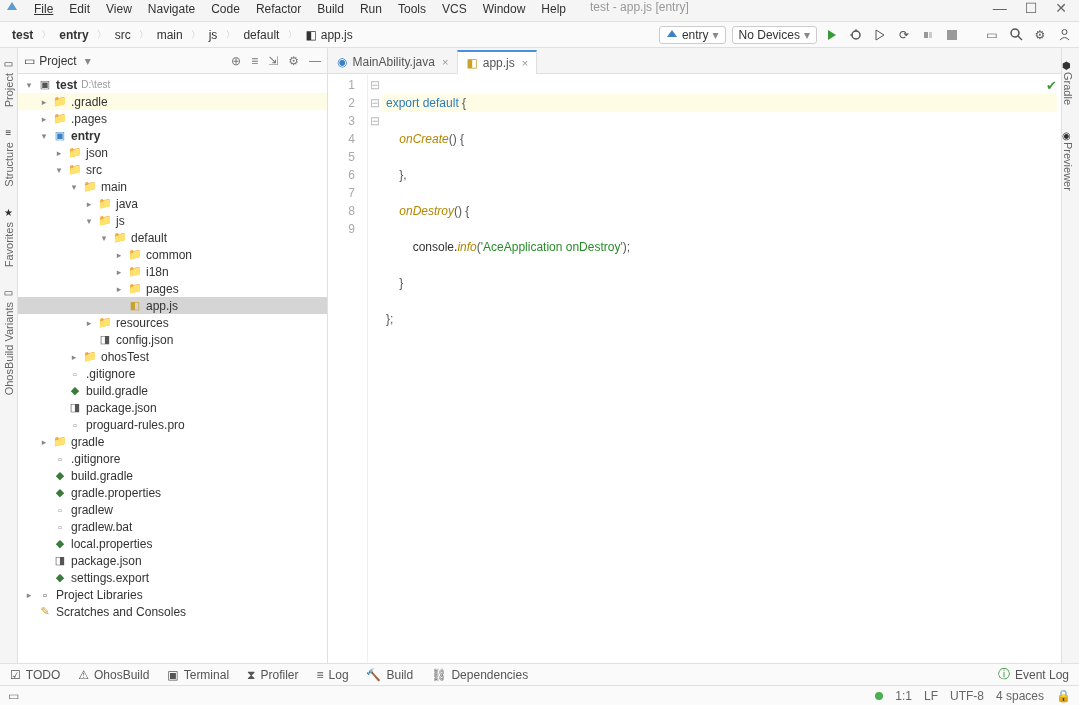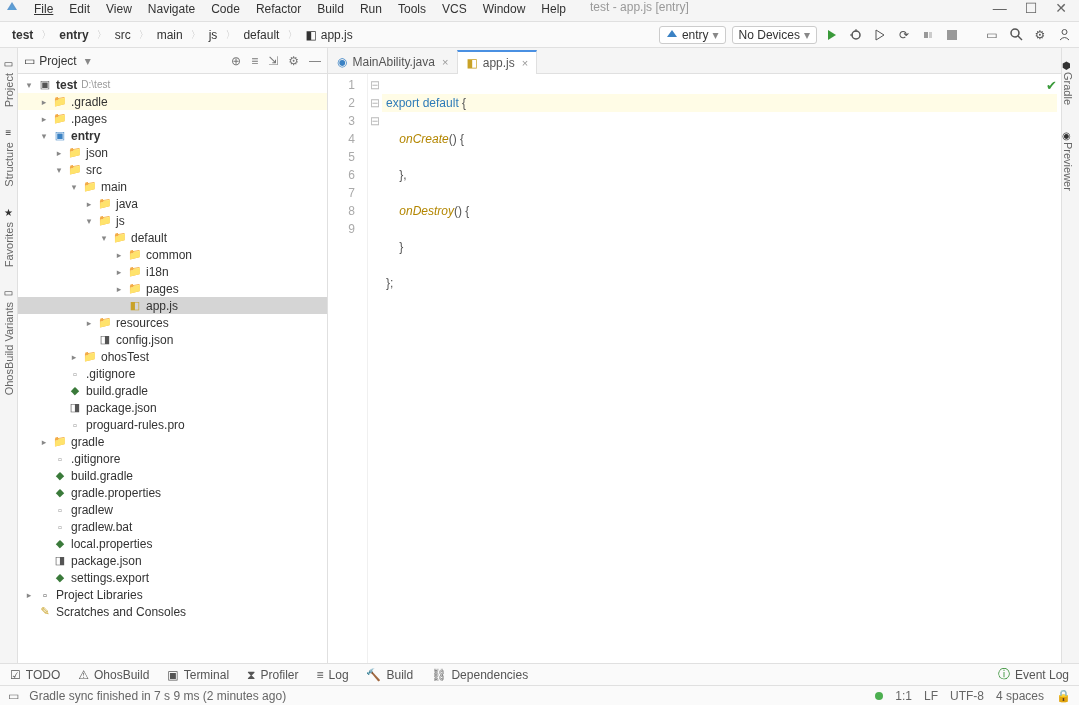--- a/index.html
+++ b/index.html
@@ -406,20 +406,21 @@
           <div></div>
           <div></div>
           <div>⊟</div>
           <div></div>
       </div>
       <div class="code">
 <div class="line hl"><span class="kw">export default</span><span class="punc"> {</span></div>
 <div class="line">    <span class="fn">onCreate</span><span class="punc">() {</span></div>
 <div class="line">    <span class="punc">},</span></div>
 <div class="line">    <span class="fn">onDestroy</span><span class="punc">() {</span></div>
+<div class="line">        <span class="id">console.</span><span class="fn">info</span><span class="punc">(</span><span class="str">'AceApplication onDestroy'</span><span class="punc">);</span></div>
 <div class="line">    <span class="punc">}</span></div>
 <div class="line"><span class="punc">};</span></div>
       </div>
       <span class="checkmark">✔</span>
     </div>
   </div>
 
   <div class="rightrail">
     <div class="riconwrap"><span style="font-size:10px">⬢</span><span class="rlabel">Gradle</span></div>
     <div class="riconwrap"><span style="font-size:10px">◉</span><span class="rlabel">Previewer</span></div>
@@ -458,21 +459,20 @@
   <div class="right">
     <div class="bitem">
         <span style="color:#2a8a2a">ⓘ</span>
         <span>Event Log</span>
       </div>
   </div>
 </div>
 
 <div class="statusbar">
   <span>▭</span>
-  <span>Gradle sync finished in 7 s 9 ms (2 minutes ago)</span>
   <div class="right">
     <span class="dot"></span>
     <span>1:1</span>
     <span>LF</span>
     <span>UTF-8</span>
     <span>4 spaces</span>
     <span>🔒</span>
   </div>
 </div>
 

